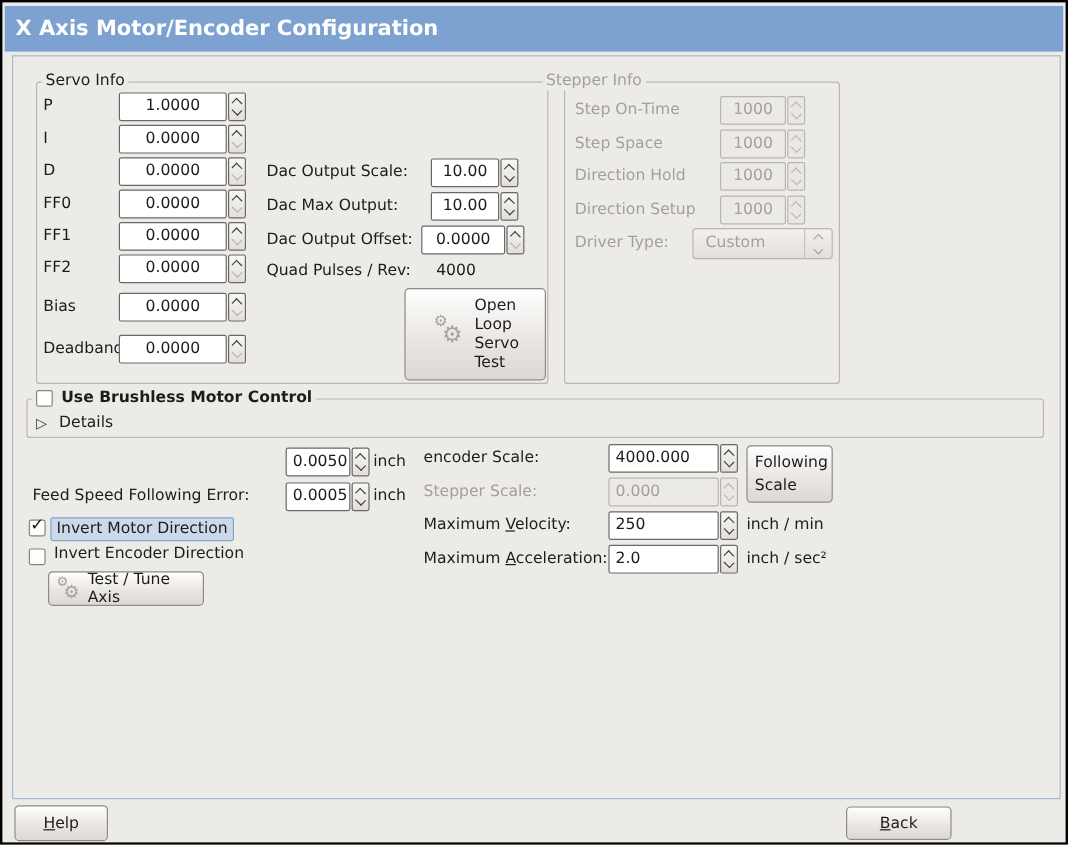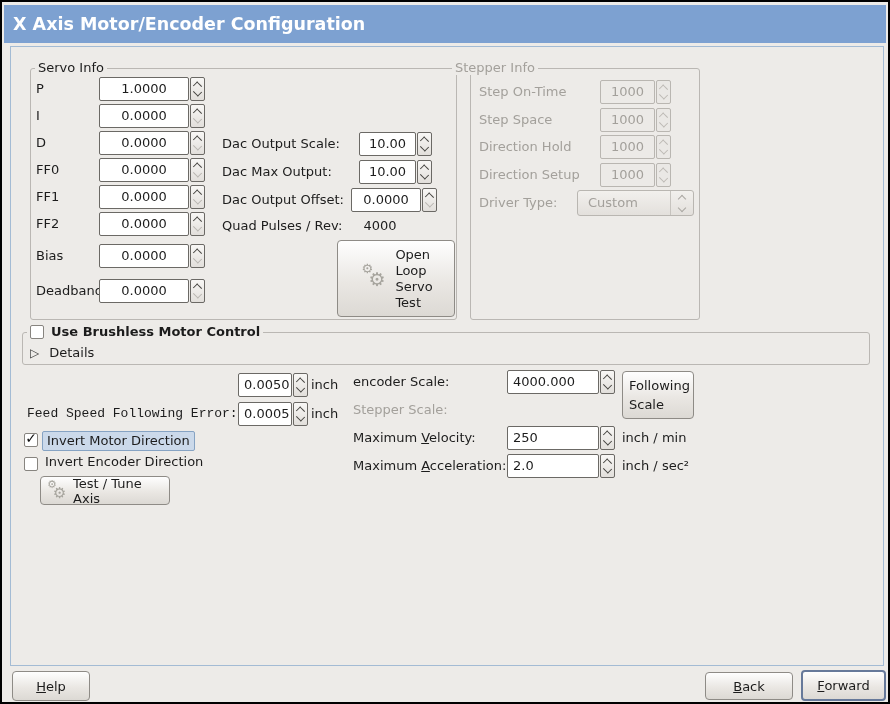--- a/index.html
+++ b/index.html
@@ -266,21 +266,21 @@
 
   <div class="spin" style="left:236px;top:371px;">
     <div class="entry l" style="width:54px;">0.0050</div>
     <div class="sb">
         <span class="chv up"></span>
         <span class="chv dn"></span>
       </div>
   </div>
   <div class="lbl" style="left:309px;top:371px;">inch</div>
 
-  <div class="lbl" style="left:25px;top:400px;font-family:Liberation Mono, monospace;">Feed Speed Following Error:</div>
+  <div class="lbl" style="left:25px;top:400px;">Feed Speed Following Error:</div>
   <div class="spin" style="left:236px;top:400px;">
     <div class="entry l" style="width:54px;">0.0005</div>
     <div class="sb">
         <span class="chv up"></span>
         <span class="chv dn"></span>
       </div>
   </div>
   <div class="lbl" style="left:309px;top:400px;">inch</div>
 
   <div class="lbl" style="left:351px;top:368px;">encoder Scale:</div>
@@ -293,20 +293,27 @@
   </div>
 
   <div class="btn" style="left:620px;top:369px;width:72px;height:48px;justify-content:flex-start;padding-left:6px;">
     <span class="multiline" style="line-height:19px;text-align:left;">
       <span>Following</span>
       <span>Scale</span>
     </span>
   </div>
 
   <div class="lbl dis-txt" style="left:351px;top:396px;">Stepper Scale:</div>
+  <div class="spin dis" style="left:505px;top:396px;">
+    <div class="entry l" style="width:92px;">0.000</div>
+    <div class="sb">
+        <span class="chv up"></span>
+        <span class="chv dn"></span>
+      </div>
+  </div>
 
   <div class="lbl" style="left:351px;top:424px;"><span>Maximum </span><span class="mn">V</span><span>elocity:</span></div>
   <div class="spin" style="left:505px;top:424px;">
     <div class="entry l" style="width:92px;">250</div>
     <div class="sb">
         <span class="chv up"></span>
         <span class="chv dn"></span>
       </div>
   </div>
   <div class="lbl" style="left:620px;top:424px;">inch / min</div>
@@ -337,17 +344,14 @@
 
   <div class="btn" style="left:10px;top:669px;width:78px;height:30px;">
     <span><span class="mn">H</span><span>elp</span></span>
   </div>
   <div class="btn" style="left:611px;top:692px;width:84px;height:28px;margin-top:36px;">
     <span><span class="mn">C</span><span>ancel</span></span>
   </div>
   <div class="btn" style="left:703px;top:670px;width:88px;height:28px;">
     <span><span class="mn">B</span><span>ack</span></span>
   </div>
-  <div class="btn btn-default" style="left:799px;top:668px;width:85px;height:31px;">
-    <span><span class="mn">F</span><span>orward</span></span>
-  </div>
 
 </div>
 
 </body></html>

